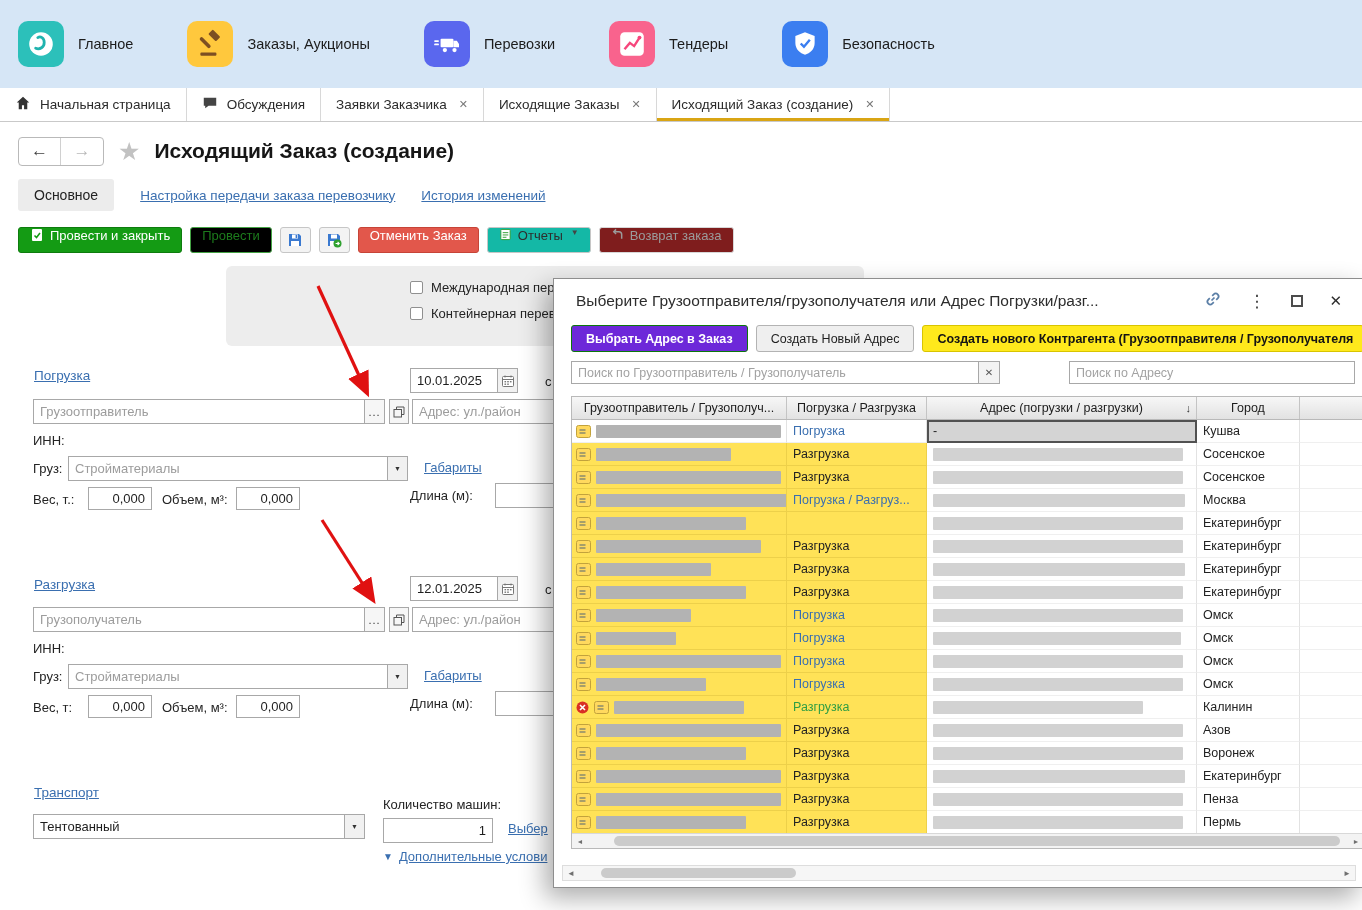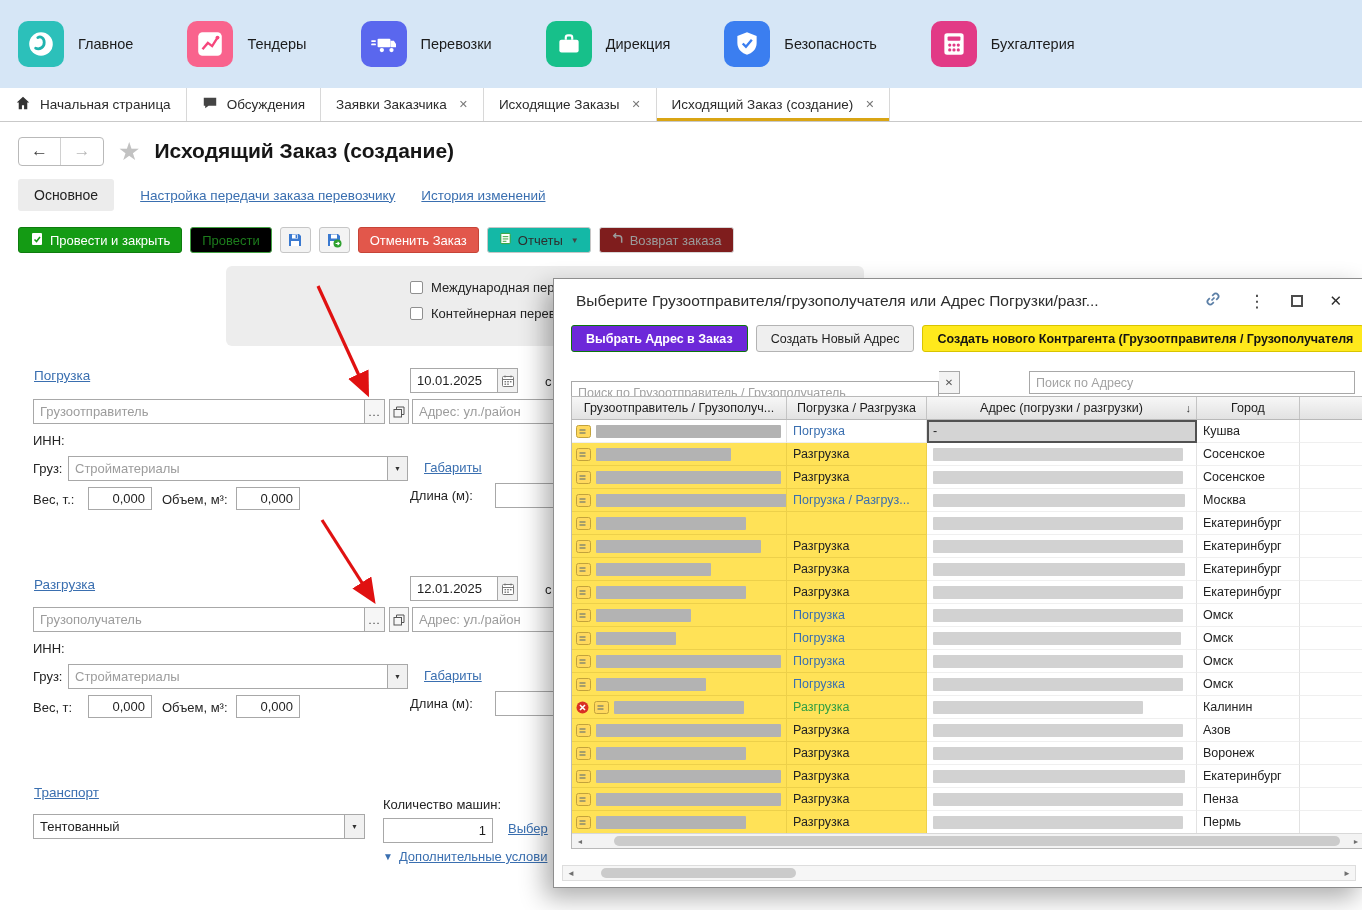--- a/index.html
+++ b/index.html
@@ -23,21 +23,21 @@
 .navbtns .fw{color:#b8b8b8}
 .star{color:#c2c2c2;font-size:25px}
 .ptitle{font-size:21px;font-weight:600;color:#161616}
 
 .subtabs{display:flex;align-items:center;gap:26px;margin:12px 0 0 18px}
 .pill{background:#ececec;border-radius:3px;padding:8px 16px;font-size:14px;color:#222}
 a.lnk{color:#3a6fb0;text-decoration:underline;cursor:pointer}
 .subtabs a{font-size:13.5px}
 
 .tb{display:flex;align-items:center;gap:8px;margin:16px 0 0 18px}
-.btn{height:26px;display:inline-flex;align-items:center;gap:6px;padding:0 11px;border-radius:3px;font-size:13px;border:1px solid transparent;cursor:pointer;white-space:nowrap}
+.btn{height:26px;display:inline-flex;gap:6px;padding:0 11px;border-radius:3px;font-size:13px;border:1px solid transparent;cursor:pointer;white-space:nowrap}
 .btn.green{background:#149b14;border-color:#0e7c0e;color:#fff}
 .btn.lgreen{background:#000000;border-color:#44a244;color:#1c7c1c}
 .btn.red{background:#e2574b;border-color:#c64437;color:#fff}
 .btn.gray{background:#14b8a6;border-color:#c6c6c6;color:#2e2e2e}
 .btn.ghost{background:#7f1d1d;border-color:#d7d7d7;color:#9b9b9b}
 .iconbtn{width:31px;height:26px;background:#f3f3f3;border:1px solid #c6c6c6;border-radius:3px;display:inline-flex;align-items:center;justify-content:center;cursor:pointer}
 .caret{font-size:8px;color:#444;margin-left:2px}
 
 .panel{position:absolute;left:226px;top:266px;width:638px;height:80px;background:#ededed;border-radius:6px}
 .cbrow{position:absolute;display:flex;align-items:center;gap:8px;font-size:13px;color:#242424}
@@ -102,76 +102,62 @@
   <div class="nav-item">
     <span class="tile" style="background:#2cc0ba">
       <svg width="30" height="30" viewBox="0 0 28 28">
           <circle cx="14" cy="14" r="11" fill="#fff"></circle>
           <path d="M9 18c4 1.5 8-1 8-5.5S13.5 6.5 11 8" stroke="#20b3ae" stroke-width="2.6" fill="none" stroke-linecap="round"></path>
         </svg>
     </span>
     <span class="nav-label">Главное</span>
   </div>
   <div class="nav-item">
-    <span class="tile" style="background:#f9638d">
+    <span class="tile" style="background:#ffc83d">
       <svg width="30" height="30" viewBox="0 0 28 28">
-          <rect x="3" y="3" width="22" height="22" rx="4" fill="#fff"></rect>
-          <polyline points="7,19 12,13 16,16 21,8" stroke="#f6467c" stroke-width="2.2" fill="none"></polyline>
-          <circle cx="21" cy="8" r="1.8" fill="#f6467c"></circle>
+          <g fill="#7d4f22">
+            <rect x="13" y="3" width="10" height="6" rx="1" transform="rotate(45 18 6)"></rect>
+            <rect x="3" y="11" width="13" height="3.4" rx="1.7" transform="rotate(45 9.5 12.7)"></rect>
+            <rect x="5" y="22" width="15" height="3" rx="1"></rect>
+          </g>
         </svg>
     </span>
-    <span class="nav-label">Тендеры</span>
+    <span class="nav-label">Заказы, Аукционы</span>
   </div>
   <div class="nav-item">
     <span class="tile" style="background:#5a67ee">
       <svg width="30" height="30" viewBox="0 0 28 28" fill="#fff">
           <rect x="8" y="9" width="12" height="8" rx="1"></rect>
           <path d="M20 11h3.2l2 3v3h-5.2z"></path>
           <circle cx="12" cy="19.7" r="2"></circle>
           <circle cx="21" cy="19.7" r="2"></circle>
           <rect x="2" y="10.5" width="4.5" height="1.6" rx=".8"></rect>
           <rect x="2" y="13.6" width="4.5" height="1.6" rx=".8"></rect>
         </svg>
     </span>
     <span class="nav-label">Перевозки</span>
   </div>
   <div class="nav-item">
-    <span class="tile" style="background:#17c08a">
+    <span class="tile" style="background:#f9638d">
       <svg width="30" height="30" viewBox="0 0 28 28">
-          <rect x="5" y="10" width="18" height="12" rx="2" fill="#fff"></rect>
-          <path d="M11 10V8a2 2 0 0 1 2-2h2a2 2 0 0 1 2 2v2" stroke="#fff" stroke-width="2" fill="none"></path>
+          <rect x="3" y="3" width="22" height="22" rx="4" fill="#fff"></rect>
+          <polyline points="7,19 12,13 16,16 21,8" stroke="#f6467c" stroke-width="2.2" fill="none"></polyline>
+          <circle cx="21" cy="8" r="1.8" fill="#f6467c"></circle>
         </svg>
     </span>
-    <span class="nav-label">Дирекция</span>
+    <span class="nav-label">Тендеры</span>
   </div>
   <div class="nav-item">
     <span class="tile" style="background:#3b7ef0">
       <svg width="30" height="30" viewBox="0 0 28 28">
           <path d="M14 3l9 3.5V13c0 6-4.5 9.5-9 11-4.5-1.5-9-5-9-11V6.5z" fill="#fff"></path>
           <path d="M10 13.5l3 3 5.5-6.5" stroke="#3b7ef0" stroke-width="2.2" fill="none"></path>
         </svg>
     </span>
     <span class="nav-label">Безопасность</span>
-  </div>
-  <div class="nav-item">
-    <span class="tile" style="background:#e23a86">
-      <svg width="30" height="30" viewBox="0 0 28 28">
-          <rect x="5" y="4" width="18" height="20" rx="2.5" fill="#fff"></rect>
-          <g fill="#e23a86">
-            <rect x="8" y="7" width="12" height="4" rx="1"></rect>
-            <circle cx="10" cy="15" r="1.5"></circle>
-            <circle cx="14" cy="15" r="1.5"></circle>
-            <circle cx="18" cy="15" r="1.5"></circle>
-            <circle cx="10" cy="19.5" r="1.5"></circle>
-            <circle cx="14" cy="19.5" r="1.5"></circle>
-            <circle cx="18" cy="19.5" r="1.5"></circle>
-          </g>
-        </svg>
-    </span>
-    <span class="nav-label">Бухгалтерия</span>
   </div>
 </div>
 
 <div class="tabbar">
   <div class="tab">
     <span><svg width="16" height="16" viewBox="0 0 18 18" fill="#333">
           <path d="M9 2l7 6.3h-2.2V16h-3.6v-4.4H7.8V16H4.2V8.3H2z"></path>
         </svg></span>
     <span>Начальная страница</span>
   </div>
@@ -391,21 +377,21 @@
       <span class="maxbox"></span>
       <span class="dclose">✕</span>
     </span>
   </div>
   <div class="dbtns">
     <button class="dbtn2 selbtn">Выбрать Адрес в Заказ</button>
     <button class="dbtn2 neutralbtn">Создать Новый Адрес</button>
     <button class="dbtn2 yellowbtn">Создать нового Контрагента (Грузоотправителя / Грузополучателя</button>
   </div>
   <div class="dsearch">
-    <input class="sinp" style="width: 368px; margin-top: 20px;" placeholder="Поиск по Грузоотправитель / Грузополучатель">
+    <input class="sinp" style="width: 408px;" placeholder="Поиск по Грузоотправитель / Грузополучатель">
     <span class="clearbtn">✕</span>
     <input class="sinp" style="flex: 1 1 0%; margin-left: 69px; margin-right: 9px;" placeholder="Поиск по Адресу">
   </div>
   <div class="tframe">
     <div class="thead">
       <div class="th">Грузоотправитель / Грузополуч...</div>
       <div class="th">Погрузка / Разгрузка</div>
       <div class="th">
         <span>Адрес (погрузки / разгрузки)</span>
         <span class="sorticon">↓</span>

